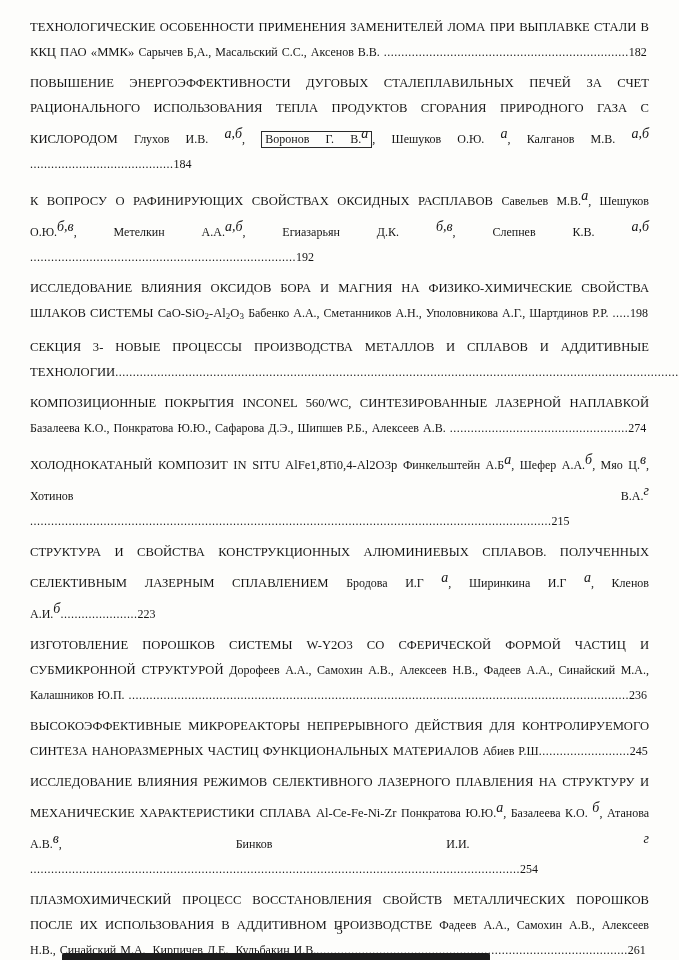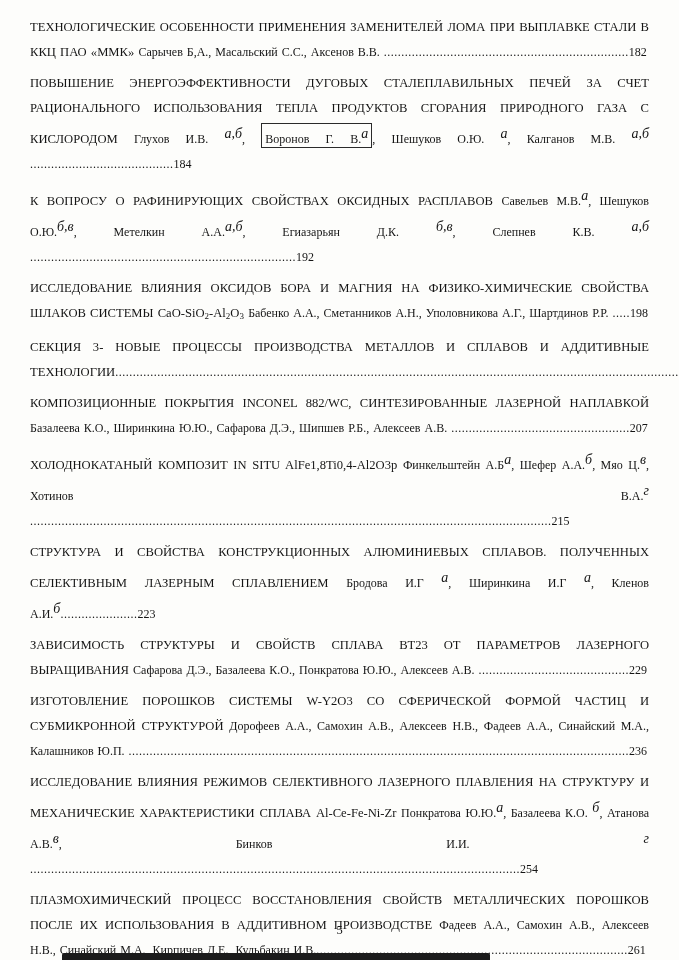--- a/index.html
+++ b/index.html
@@ -24,21 +24,21 @@
     line-height: 25px;
     font-size: 12.5px;
     word-spacing: 1px;
   }
   .t   { font-size: 12.6px; }
   .a   { font-size: 12px; margin-top: 36px; }
   .sup { font-size: 14px; font-style: italic; vertical-align: 5px; letter-spacing: 0; word-spacing: 0; }
   .sub { font-size: 9px; vertical-align: -2px; }
   .box {
     border: 1.5px solid #2a2a2a;
-    padding: 8px 3px 1px 3px;
+    padding: 0 3px 1px 3px;
   }
   .leader {
     font-size: 12px;
     letter-spacing: 0.5px;
     word-spacing: 0;
   }
   .pagenum { font-size: 12px; }
   .footer-page {
     position: absolute;
     left: 0;
@@ -61,25 +61,25 @@
 </head>
 <body>
 
 <div class="toc-content">
   <div>
       <p class="entry"><span class="t">ТЕХНОЛОГИЧЕСКИЕ ОСОБЕННОСТИ ПРИМЕНЕНИЯ ЗАМЕНИТЕЛЕЙ ЛОМА ПРИ ВЫПЛАВКЕ СТАЛИ В ККЦ ПАО «ММК»  </span><span class="a">Сарычев Б,А., Масальский С.С., Аксенов В.В. </span><span class="leader">......................................................................</span><span class="pagenum">182</span></p>
       <p class="entry"><span class="t">ПОВЫШЕНИЕ ЭНЕРГОЭФФЕКТИВНОСТИ ДУГОВЫХ СТАЛЕПЛАВИЛЬНЫХ ПЕЧЕЙ ЗА СЧЕТ РАЦИОНАЛЬНОГО ИСПОЛЬЗОВАНИЯ ТЕПЛА ПРОДУКТОВ СГОРАНИЯ ПРИРОДНОГО ГАЗА С КИСЛОРОДОМ </span><span class="a">Глухов И.В. </span><span class="sup">а,б</span><span class="a">, </span><span class="box"><span class="a">Воронов Г. В.</span><span class="sup">а</span></span><span class="a">, Шешуков О.Ю. </span><span class="sup">а</span><span class="a">, Калганов М.В. </span><span class="sup">а,б</span><span class="a"> </span><span class="leader">.........................................</span><span class="pagenum">184</span></p>
       <p class="entry"><span class="t">К ВОПРОСУ О РАФИНИРУЮЩИХ СВОЙСТВАХ ОКСИДНЫХ РАСПЛАВОВ </span><span class="a">Савельев М.В.</span><span class="sup">а</span><span class="a">, Шешуков О.Ю.</span><span class="sup">б,в</span><span class="a">, Метелкин А.А.</span><span class="sup">а,б</span><span class="a">, Егиазарьян Д.К. </span><span class="sup">б,в</span><span class="a">, Слепнев К.В. </span><span class="sup">а,б</span><span class="a"> </span><span class="leader">............................................................................</span><span class="pagenum">192</span></p>
       <p class="entry"><span class="t">ИССЛЕДОВАНИЕ ВЛИЯНИЯ ОКСИДОВ БОРА И МАГНИЯ НА ФИЗИКО-ХИМИЧЕСКИЕ СВОЙСТВА ШЛАКОВ СИСТЕМЫ CaO-SiO</span><span class="sub">2</span><span class="t">-Al</span><span class="sub">2</span><span class="t">O</span><span class="sub">3</span><span class="t"> </span><span class="a">Бабенко А.А., Сметанников А.Н., Уполовникова А.Г., Шартдинов Р.Р. </span><span class="leader">.....</span><span class="pagenum">198</span></p>
       <p class="entry"><span class="t">СЕКЦИЯ 3- НОВЫЕ ПРОЦЕССЫ ПРОИЗВОДСТВА МЕТАЛЛОВ И СПЛАВОВ И АДДИТИВНЫЕ ТЕХНОЛОГИИ</span><span class="leader">................................................................................................................................................................................................................................................................................................................................................................................................................................................................................................................................................................................................................................................................................................................................................................................................................................</span></p>
-      <p class="entry"><span class="t">КОМПОЗИЦИОННЫЕ ПОКРЫТИЯ INCONEL 882/WC, СИНТЕЗИРОВАННЫЕ ЛАЗЕРНОЙ НАПЛАВКОЙ </span><span class="a">Базалеева К.О., Ширинкина Ю.Ю., Сафарова Д.Э., Шипшев Р.Б., Алексеев А.В. </span><span class="leader">...................................................</span><span class="pagenum">207</span></p>
+      <p class="entry"><span class="t">КОМПОЗИЦИОННЫЕ ПОКРЫТИЯ INCONEL 560/WC, СИНТЕЗИРОВАННЫЕ ЛАЗЕРНОЙ НАПЛАВКОЙ </span><span class="a">Базалеева К.О., Понкратова Ю.Ю., Сафарова Д.Э., Шипшев Р.Б., Алексеев А.В. </span><span class="leader">...................................................</span><span class="pagenum">274</span></p>
       <p class="entry"><span class="t">ХОЛОДНОКАТАНЫЙ КОМПОЗИТ IN SITU AlFe1,8Ti0,4-Al2O3р </span><span class="a">Финкельштейн А.Б</span><span class="sup">а</span><span class="a">, Шефер А.А.</span><span class="sup">б</span><span class="a">, Мяо Ц.</span><span class="sup">в</span><span class="a">, Хотинов В.А.</span><span class="sup">г</span><span class="a"> </span><span class="leader">.....................................................................................................................................................</span><span class="pagenum">215</span></p>
       <p class="entry"><span class="t">СТРУКТУРА И СВОЙСТВА КОНСТРУКЦИОННЫХ АЛЮМИНИЕВЫХ СПЛАВОВ. ПОЛУЧЕННЫХ СЕЛЕКТИВНЫМ ЛАЗЕРНЫМ СПЛАВЛЕНИЕМ </span><span class="a">Бродова И.Г </span><span class="sup">а</span><span class="a">, Ширинкина И.Г </span><span class="sup">а</span><span class="a">, Кленов А.И.</span><span class="sup">б</span><span class="leader">......................</span><span class="pagenum">223</span></p>
-      <p class="entry"><span class="t">ЗАВИСИМОСТЬ СТРУКТУРЫ И СВОЙСТВ СПЛАВА ВТ23 ОТ ПАРАМЕТРОВ ЛАЗЕРНОГО ВЫРАЩИВАНИЯ </span><span class="a">Сафарова Д.Э., Базалеева К.О., Понкратова Ю.Ю., Алексеев А.В. </span><span class="leader">...........................................</span><span class="pagenum">229</span></p>
       <p class="entry"><span class="t">ИЗГОТОВЛЕНИЕ ПОРОШКОВ СИСТЕМЫ W-Y2O3 СО СФЕРИЧЕСКОЙ ФОРМОЙ ЧАСТИЦ И СУБМИКРОННОЙ СТРУКТУРОЙ </span><span class="a">Дорофеев А.А., Самохин А.В., Алексеев Н.В., Фадеев А.А., Синайский М.А., Калашников Ю.П. </span><span class="leader">...............................................................................................................................................</span><span class="pagenum">236</span></p>
+      <p class="entry"><span class="t">ВЫСОКОЭФФЕКТИВНЫЕ МИКРОРЕАКТОРЫ НЕПРЕРЫВНОГО ДЕЙСТВИЯ ДЛЯ КОНТРОЛИРУЕМОГО СИНТЕЗА НАНОРАЗМЕРНЫХ ЧАСТИЦ ФУНКЦИОНАЛЬНЫХ МАТЕРИАЛОВ </span><span class="a">Абиев Р.Ш</span><span class="leader">..........................</span><span class="pagenum">245</span></p>
       <p class="entry"><span class="t">ИССЛЕДОВАНИЕ ВЛИЯНИЯ РЕЖИМОВ СЕЛЕКТИВНОГО ЛАЗЕРНОГО ПЛАВЛЕНИЯ НА СТРУКТУРУ И МЕХАНИЧЕСКИЕ ХАРАКТЕРИСТИКИ СПЛАВА Al-Ce-Fe-Ni-Zr </span><span class="a">Понкратова Ю.Ю.</span><span class="sup">а</span><span class="a">, Базалеева К.О. </span><span class="sup">б</span><span class="a">, Атанова А.В.</span><span class="sup">в</span><span class="a">, Бинков И.И. </span><span class="sup">г</span><span class="a"> </span><span class="leader">............................................................................................................................................</span><span class="pagenum">254</span></p>
       <p class="entry"><span class="t">ПЛАЗМОХИМИЧЕСКИЙ ПРОЦЕСС ВОССТАНОВЛЕНИЯ СВОЙСТВ МЕТАЛЛИЧЕСКИХ ПОРОШКОВ ПОСЛЕ ИХ ИСПОЛЬЗОВАНИЯ В АДДИТИВНОМ ПРОИЗВОДСТВЕ </span><span class="a">Фадеев А.А., Самохин А.В., Алексеев Н.В., Синайский М.А., Кирпичев Д.Е., Кульбакин И.В.</span><span class="leader">.........................................................................................</span><span class="pagenum">261</span></p>
     </div>
 </div>
 
 <div class="footer-page">5</div>
 
 <div class="bottom-bar"></div>
 
 </body></html>

